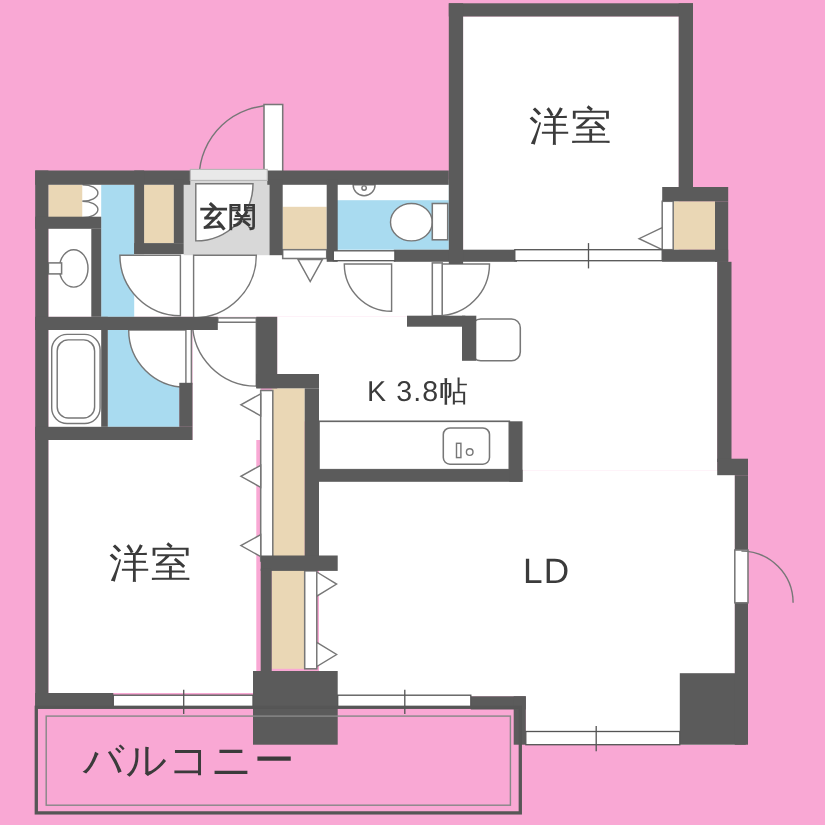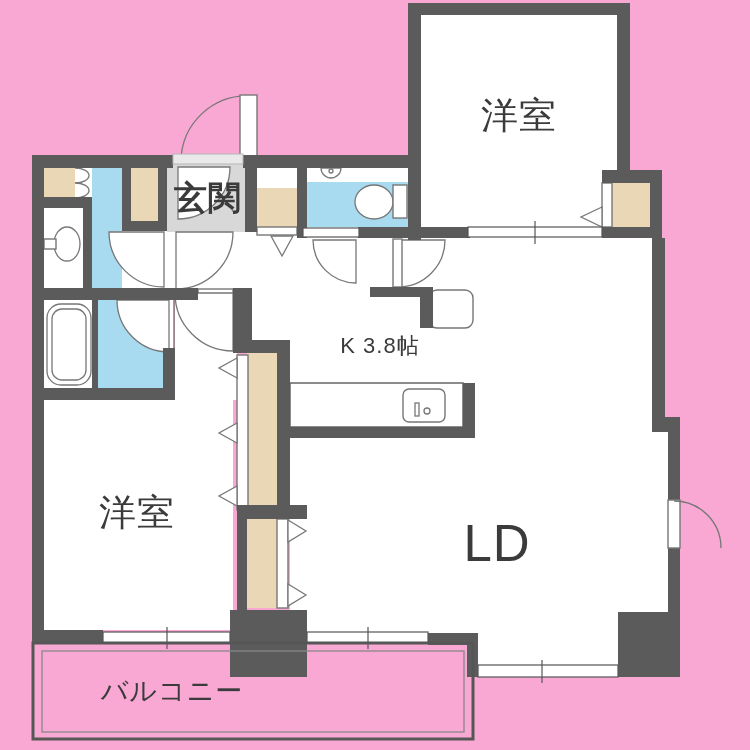--- a/index.html
+++ b/index.html
@@ -2,25 +2,25 @@
 <html><head>
 <meta charset="utf-8">
 <style>
   html,body{margin:0;padding:0;background:#f6f4f0;}
   .stage{position:relative;width:750px;height:750px;background:#f9a8d4;overflow:hidden;
          font-family:Liberation Sans, sans-serif;}
   .stage svg{position:absolute;left:0;top:0;}
   .room-label{position:absolute;transform:translate(-50%,-50%);text-align:center;
               color:#3b3b3b;line-height:1.16;letter-spacing:1px;white-space:nowrap;}
   #lbl-b1{left:519px;top:116px;font-size:37px;}
-  #lbl-ld{left:497px;top:544px;font-size:51px;}
+  #lbl-ld{left:497px;top:520px;font-size:32px;}
   #lbl-b2{left:137px;top:513px;font-size:37px;}
-  #lbl-k{left:380px;top:346px;font-size:22px;}
-  #lbl-genkan{left:208px;top:198px;font-size:33px;font-weight:bold;}
-  #lbl-balcony{left:172px;top:692px;font-size:27px;}
+  #lbl-k{left:380px;top:356px;font-size:26px;}
+  #lbl-genkan{left:208px;top:198px;font-size:25px;font-weight:bold;}
+  #lbl-balcony{left:172px;top:692px;font-size:37px;}
   
   .w{fill:#5b5b5b;}
   .fl{fill:#ffffff;}
   .blue{fill:#a9dbf0;}
   .tan{fill:#ead7b5;}
   .gray{fill:#d8d8d8;}
   .ol{fill:#ffffff;stroke:#777;stroke-width:1.4;}
   .pie{fill:#ffffff;stroke:#777;stroke-width:1.3;}
   .arc{fill:none;stroke:#777;stroke-width:1.3;}
   .win{fill:#ffffff;stroke:#555;stroke-width:1.2;}

